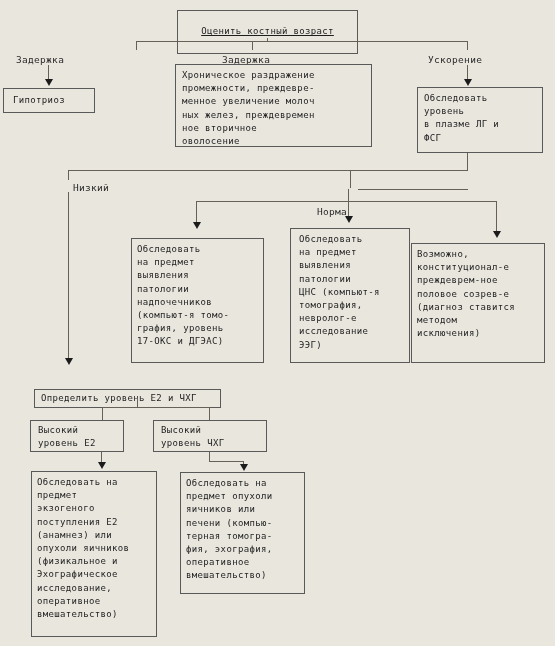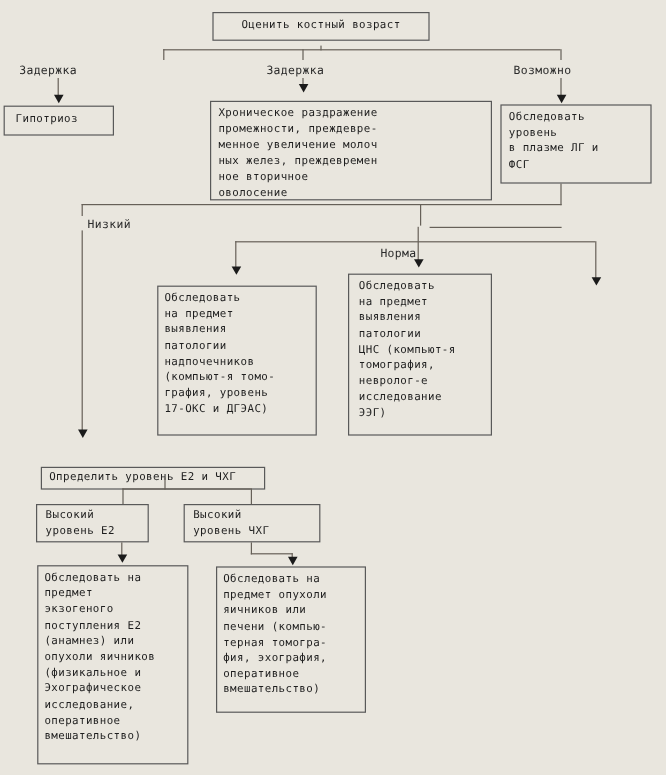--- a/index.html
+++ b/index.html
@@ -55,46 +55,46 @@
     border-left: 4px solid transparent;
     border-right: 4px solid transparent;
     border-top: 7px solid #1b1b1b;
   }
 </style>
 </head>
 <body>
 
 <div id="canvas">
 
-  <div class="box center" style="left:177px; top:10px; width:181px; height:24px; display:flex; align-items:center; justify-content:center; padding:0;">Оценить костный возраст</div>
+  <div class="box center" style="left:177px; top:10px; width:181px; height:44px; display:flex; align-items:center; justify-content:center; padding:0;text-decoration:underline;">Оценить костный возраст</div>
 
   <div class="ln lnv" style="left:267px; top:38px; height:4px;"></div>
 
   <div class="ln lnh" style="left:136px; top:41px; width:331px;"></div>
 
   <div class="ln lnv" style="left:136px; top:41px; height:9px;"></div>
   <div class="ln lnv" style="left:252px; top:41px; height:9px;"></div>
   <div class="ln lnv" style="left:467px; top:41px; height:9px;"></div>
 
   <div class="label" style="left:16px; top:54px;">Задержка</div>
   <div class="label" style="left:222px; top:54px;">Задержка</div>
-  <div class="label" style="left:428px; top:54px;">Возможно</div>
+  <div class="label" style="left:428px; top:54px;">Ускорение</div>
 
   <div class="ln lnv" style="left:48px; top:65px; height:15px;"></div>
   <div class="arrow" style="left:45px; top:79px;"></div>
 
   <div class="ln lnv" style="left:252px; top:65px; height:8px;"></div>
   <div class="arrow" style="left:249px; top:70px;"></div>
 
   <div class="ln lnv" style="left:467px; top:65px; height:15px;"></div>
   <div class="arrow" style="left:464px; top:79px;"></div>
 
   <div class="box" style="left:3px; top:88px; width:92px; height:25px; display:flex; align-items:center; padding-left:9px;">Гипотриоз</div>
 
-  <div class="box" style="left:175px; top:84px; width:235px; height:83px; padding:4px 19px 0 6px;">Хроническое раздражение
+  <div class="box" style="left:175px; top:64px; width:197px; height:83px; padding:4px 19px 0 6px;">Хроническое раздражение
 промежности, преждевре-
 менное увеличение молоч
 ных желез, преждевремен
 ное вторичное
 оволосение</div>
 
   <div class="box" style="left:417px; top:87px; width:126px; height:66px; padding:4px 4px 0 6px;">Обследовать
 уровень
 в  плазме ЛГ и
 ФСГ</div>
@@ -133,20 +133,27 @@
   <div class="box" style="left:290px; top:228px; width:120px; height:135px; padding:4px 4px 0 8px;">Обследовать
 на предмет
 выявления
 патологии
 ЦНС (компьют-я
 томография,
 невролог-е
 исследование
 ЭЭГ)</div>
 
+  <div class="box" style="left:411px; top:243px; width:134px; height:120px; padding:4px 4px 0 5px;">Возможно,
+конституционал-е
+преждеврем-ное
+половое созрев-е
+ (диагноз ставится
+методом
+исключения)</div>
 
   <div class="box" style="left:34px; top:389px; width:187px; height:19px; display:flex; align-items:center; padding:0 0 0 6px;">Определить уровень Е2 и ЧХГ</div>
 
   <div class="ln lnv" style="left:137px; top:398px; height:10px;"></div>
   <div class="ln lnh" style="left:102px; top:407px; width:107px;"></div>
   <div class="ln lnv" style="left:102px; top:407px; height:13px;"></div>
   <div class="ln lnv" style="left:209px; top:407px; height:13px;"></div>
 
   <div class="box" style="left:30px; top:420px; width:94px; height:32px; padding:3px 3px 0 7px;">Высокий
 уровень Е2</div>

